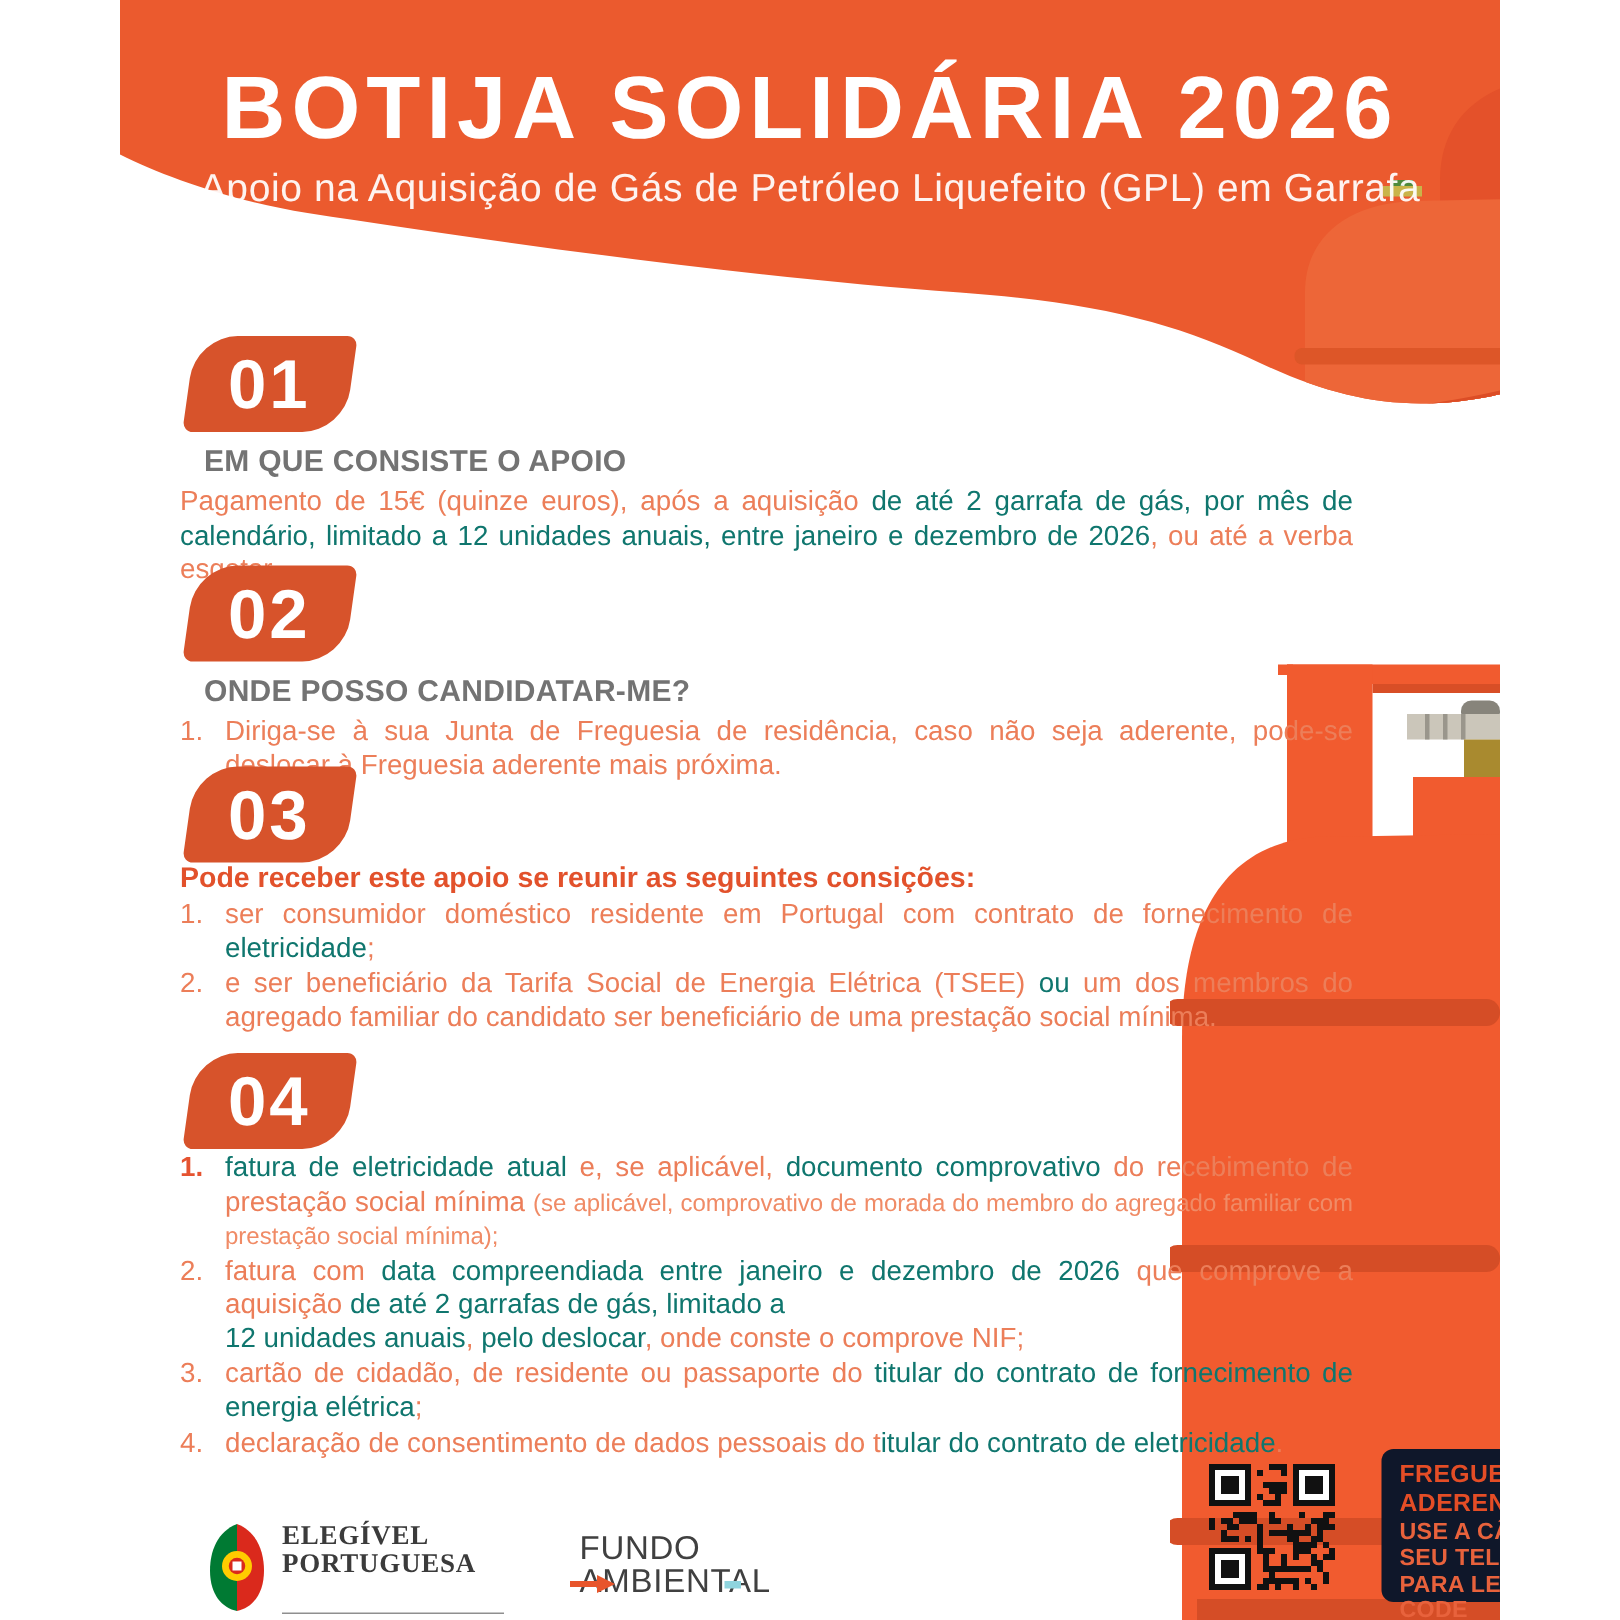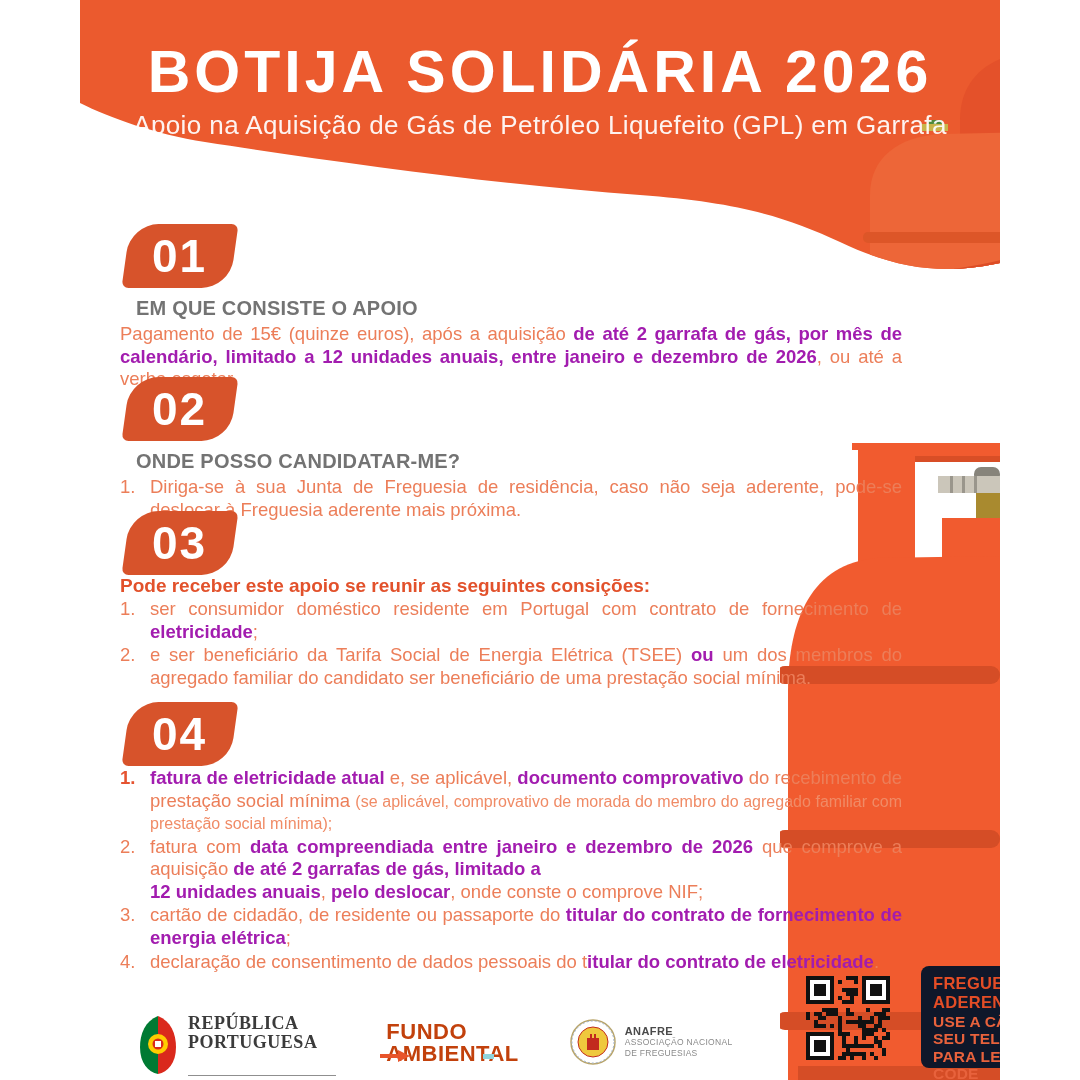--- a/index.html
+++ b/index.html
@@ -46,21 +46,21 @@
   }
   .sec .subhead{
     margin:0;
     color:#E2512B;font-size:19px;font-weight:bold;
   }
   .sec p.body, .sec li{
     margin:0;
     color:#EC7E59;font-size:18.5px;line-height:1.22;
     text-align:justify;
   }
-  .sec .b{font-weight:bold;color:#a21caf;}
+  .sec .b{font-weight:normal;color:#0f766e;}
   .sec .sm{font-size:16px;color:#F08B66;}
   ol.items{list-style:none;margin:1px 0 0 0;padding:0;}
   ol.items li{display:flex;margin:0 0 1px 0;}
   ol.items .num{flex:0 0 30px;color:#EC7E59;}
   ol.items li.bnum .num{font-weight:bold;color:#E55330;}
   ol.items .itxt{flex:1;}
   
   .qr-code{position:absolute;left:726px;top:976px;z-index:3;}
   .qr-panel{
     position:absolute;left:841px;top:966px;width:206px;height:102px;
@@ -82,22 +82,22 @@
   }
   .gov{display:flex;gap:10px;align-items:flex-start;}
   .gov .gov-name{
     font-family:"Liberation Serif", serif;
     color:#3b3b3b;font-size:18px;font-weight:bold;line-height:1.08;letter-spacing:.5px;
   }
   .gov .gov-dept{
     border-top:1.5px solid #8f8f8f;margin-top:22px;padding-top:18px;
     color:#3b3b3b;font-size:12.5px;font-weight:bold;letter-spacing:.6px;
   }
-  .fundo{position:relative;margin-top:7px;color:#c2410c;
-    font-size:22px;font-weight:bold;line-height:.98;letter-spacing:.5px;}
+  .fundo{position:relative;margin-top:7px;color:#404040;
+    font-size:22px;font-weight:normal;line-height:.98;letter-spacing:.5px;}
   .fundo .arrow-deco{position:absolute;left:-6px;top:29px;}
   .fundo .dash-deco{position:absolute;left:97px;top:33px;width:11px;height:5px;background:#8FD4DE;}
   .anafre{display:flex;gap:8px;align-items:center;margin-top:4px;}
   .anafre .an-name{color:#4a4a4a;font-size:11px;font-weight:bold;letter-spacing:.4px;}
   .anafre .an-desc{color:#8a8a8a;font-size:8.5px;line-height:1.3;letter-spacing:.3px;}
 </style>
 </head>
 <body>
 
 <div class="poster">
@@ -362,47 +362,32 @@
         <g clip-path="url(#leafClip)">
           <rect x="0" y="0" width="20" height="60" fill="#007A33"></rect>
           <rect x="20" y="0" width="20" height="60" fill="#DA291C"></rect>
           <circle cx="20" cy="30" r="10" fill="#FFCC00"></circle>
           <circle cx="20" cy="30" r="5.5" fill="#DA291C"></circle>
           <rect x="17" y="27" width="6" height="6" fill="#FFFFFF"></rect>
         </g>
       </svg>
       <div>
         <div class="gov-name">
-          <div>REPÚBLICA</div>
+          <div>ELEGÍVEL</div>
           <div>PORTUGUESA</div>
         </div>
         <div class="gov-dept">AMBIENTE E ENERGIA</div>
       </div>
     </div>
 
     <div class="fundo">
       <div>FUNDO</div>
       <div>AMBIENTAL</div>
       <svg class="arrow-deco" width="30" height="12" viewBox="0 0 30 12">
         <rect x="0" y="4" width="20" height="4" fill="#E8552B"></rect>
         <path d="M18,0 L30,6 L18,12 Z" fill="#E8552B"></path>
       </svg>
       <span class="dash-deco"></span>
     </div>
 
-    <div class="anafre">
-      <svg width="48" height="48" viewBox="0 0 48 48">
-        <circle cx="24" cy="24" r="22" fill="#FFFFFF" stroke="#B9A56A" stroke-width="1.5"></circle>
-        <circle cx="24" cy="24" r="21" fill="none" stroke="#9FB0C8" stroke-width="1" stroke-dasharray="2 2"></circle>
-        <circle cx="24" cy="24" r="15" fill="#EFC83D" stroke="#C22A1E" stroke-width="1"></circle>
-        <path d="M18,32 V20 h3 v-4 h2 v4 h2 v-4 h2 v4 h3 v12 Z" fill="#C22A1E"></path>
-      </svg>
-      <div>
-        <div class="an-name">ANAFRE</div>
-        <div class="an-desc">
-          <div>ASSOCIAÇÃO NACIONAL</div>
-          <div>DE FREGUESIAS</div>
-        </div>
-      </div>
-    </div>
 
   </div>
 </div>
 
 </body></html>

